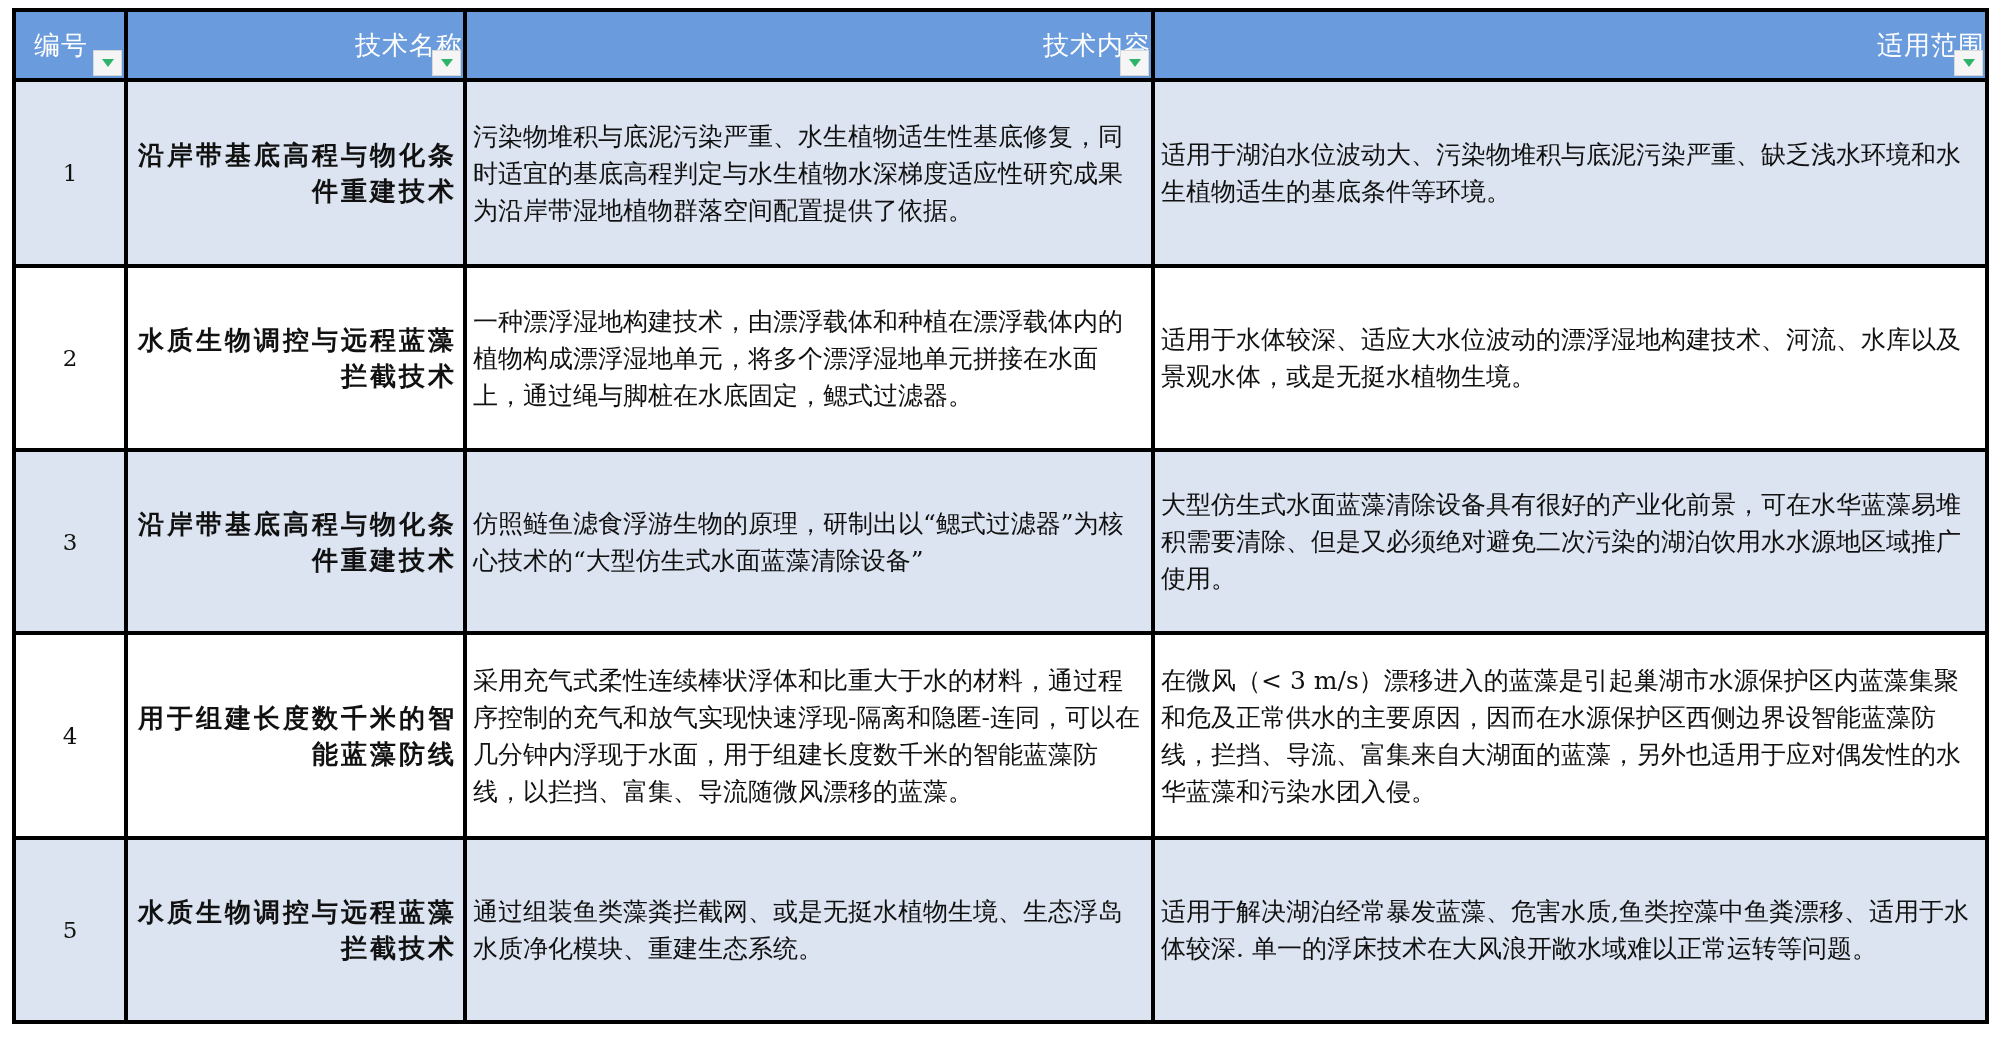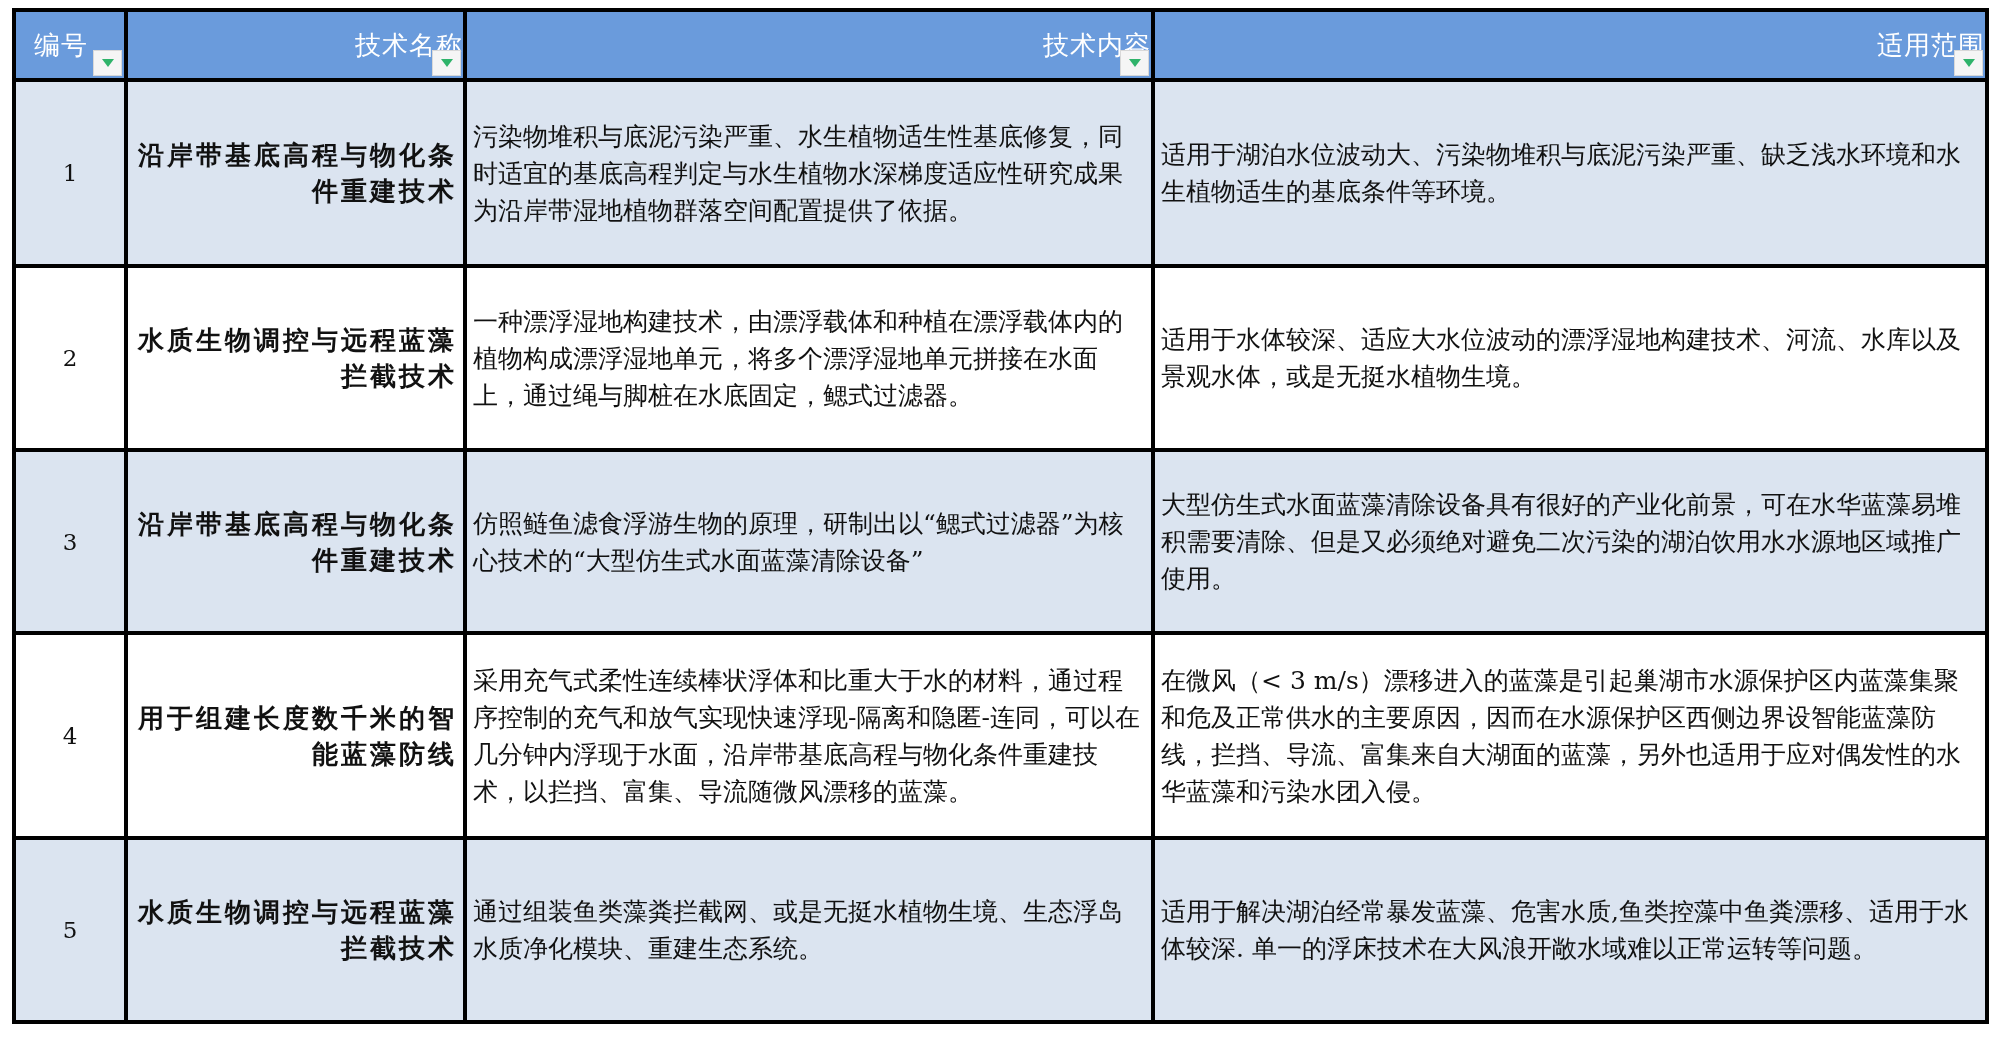--- a/index.html
+++ b/index.html
@@ -80,21 +80,21 @@
     </tr>
     <tr class="row-a" style="height:183px">
       <td class="c-num">3</td>
       <td class="c-name">沿岸带基底高程与物化条件重建技术</td>
       <td class="c-content">仿照鲢鱼滤食浮游生物的原理，研制出以“鳃式过滤器”为核心技术的“大型仿生式水面蓝藻清除设备”</td>
       <td class="c-scope">大型仿生式水面蓝藻清除设备具有很好的产业化前景，可在水华蓝藻易堆积需要清除、但是又必须绝对避免二次污染的湖泊饮用水水源地区域推广使用。</td>
     </tr>
     <tr class="row-b" style="height:205px">
       <td class="c-num">4</td>
       <td class="c-name">用于组建长度数千米的智能蓝藻防线</td>
-      <td class="c-content">采用充气式柔性连续棒状浮体和比重大于水的材料，通过程序控制的充气和放气实现快速浮现-隔离和隐匿-连同，可以在几分钟内浮现于水面，沿岸带基底高程与物化条件重建技术，以拦挡、富集、导流随微风漂移的蓝藻。</td>
+      <td class="c-content">采用充气式柔性连续棒状浮体和比重大于水的材料，通过程序控制的充气和放气实现快速浮现-隔离和隐匿-连同，可以在几分钟内浮现于水面，用于组建长度数千米的智能蓝藻防线，以拦挡、富集、导流随微风漂移的蓝藻。</td>
       <td class="c-scope">在微风（&lt; 3 m/s）漂移进入的蓝藻是引起巢湖市水源保护区内蓝藻集聚和危及正常供水的主要原因，因而在水源保护区西侧边界设智能蓝藻防线，拦挡、导流、富集来自大湖面的蓝藻，另外也适用于应对偶发性的水华蓝藻和污染水团入侵。</td>
     </tr>
     <tr class="row-a" style="height:184px">
       <td class="c-num">5</td>
       <td class="c-name">水质生物调控与远程蓝藻拦截技术</td>
       <td class="c-content">通过组装鱼类藻粪拦截网、或是无挺水植物生境、生态浮岛水质净化模块、重建生态系统。</td>
       <td class="c-scope">适用于解决湖泊经常暴发蓝藻、危害水质,鱼类控藻中鱼粪漂移、适用于水体较深. 单一的浮床技术在大风浪开敞水域难以正常运转等问题。</td>
     </tr>
   </tbody>
 </table>

